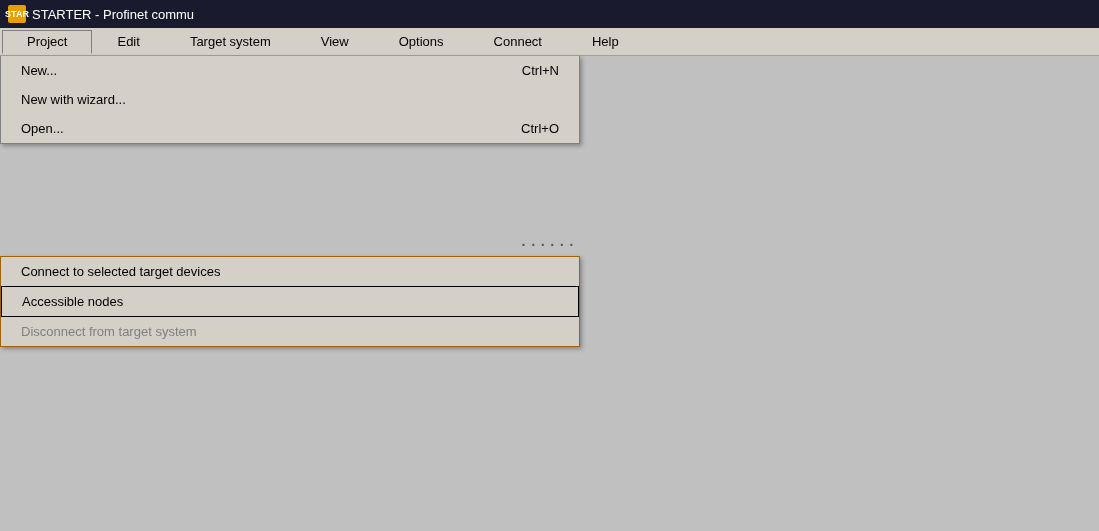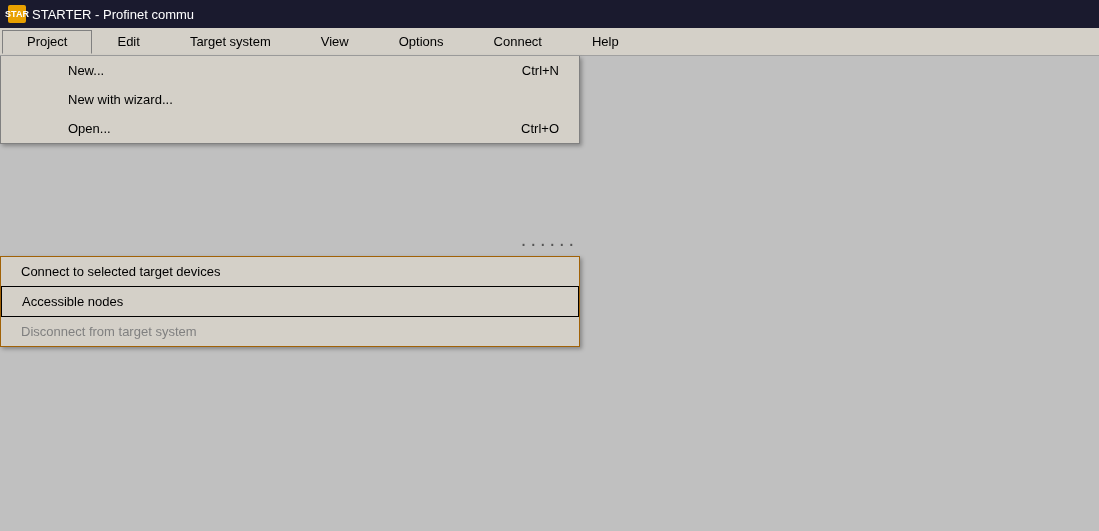--- a/index.html
+++ b/index.html
@@ -89,21 +89,20 @@
     .dropdown-top {
       position: absolute;
       top: 0;
       left: 0;
       background: #d4d0c8;
       border: 1px solid #808080;
       border-top: none;
       min-width: 580px;
       box-shadow: 2px 2px 4px rgba(0,0,0,0.3);
       z-index: 200;
-      padding-left: 47px;
     }
 
     .dropdown-item {
       display: flex;
       align-items: center;
       justify-content: space-between;
       padding: 7px 20px 7px 20px;
       cursor: pointer;
       color: #000;
       font-size: 13px;

